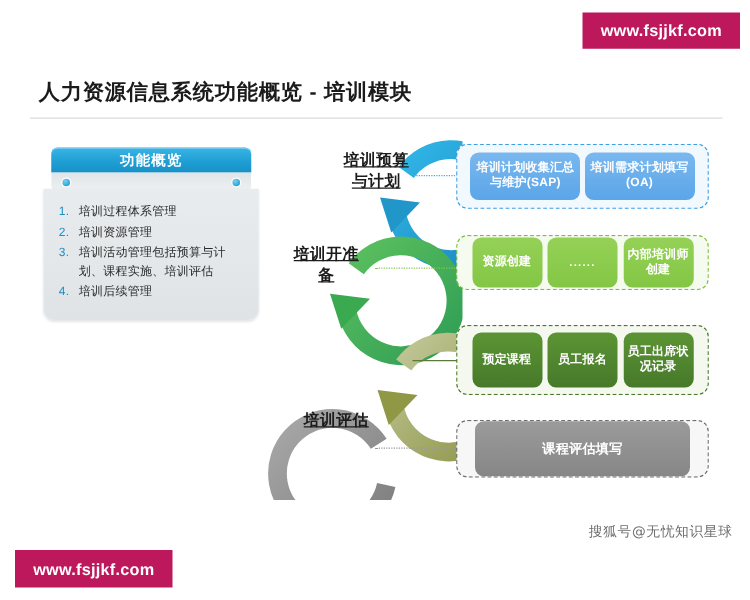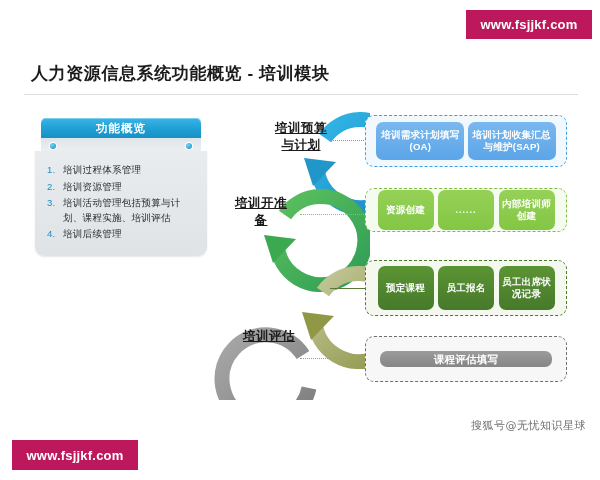--- a/index.html
+++ b/index.html
@@ -222,21 +222,21 @@
   #group-3 .node {
     width: 56px; height: 44px;
     background: linear-gradient(to bottom, #5b9434, #47792a);
   }
   #group-4 {
     left: 365px; top: 336px; width: 202px; height: 46px;
     border: 1.6px dashed #6f6f6f;
     background: #f7f7f7;
   }
   #group-4 .node {
-    width: 172px; height: 16px;
+    width: 172px; height: 44px;
     background: linear-gradient(to bottom, #9b9b9b, #868686);
     font-size: 10.5px;
   }
   .node.ellipsis {
     background: linear-gradient(to bottom, #95d157, #83c644) !important;
     letter-spacing: 1px;
     font-size: 9px;
   }
 
   
@@ -324,22 +324,22 @@
     <span>培训评估</span>
   </div>
 </div>
 
 <div class="connector" style="left:330px; top:140px; width:36px; border-top-color:#4aa7e0;"></div>
 <div class="connector" style="left:300px; top:214px; width:66px; border-top-color:#8ac552;"></div>
 <div class="connector" style="left:330px; top:288px; width:36px; border-top-color:#5b7a3a; border-top-style:solid;"></div>
 <div class="connector" style="left:300px; top:358px; width:66px; border-top-color:#9a9a9a;"></div>
 
 <div class="group" id="group-1">
+  <div class="node">培训计划收集汇总与维护(SAP)</div>
   <div class="node">培训需求计划填写(OA)</div>
-  <div class="node">培训计划收集汇总与维护(SAP)</div>
 </div>
 
 <div class="group" id="group-2">
   <div class="node">资源创建</div>
   <div class="node ellipsis">......</div>
   <div class="node">内部培训师创建</div>
 </div>
 
 <div class="group" id="group-3">
   <div class="node">预定课程</div>

